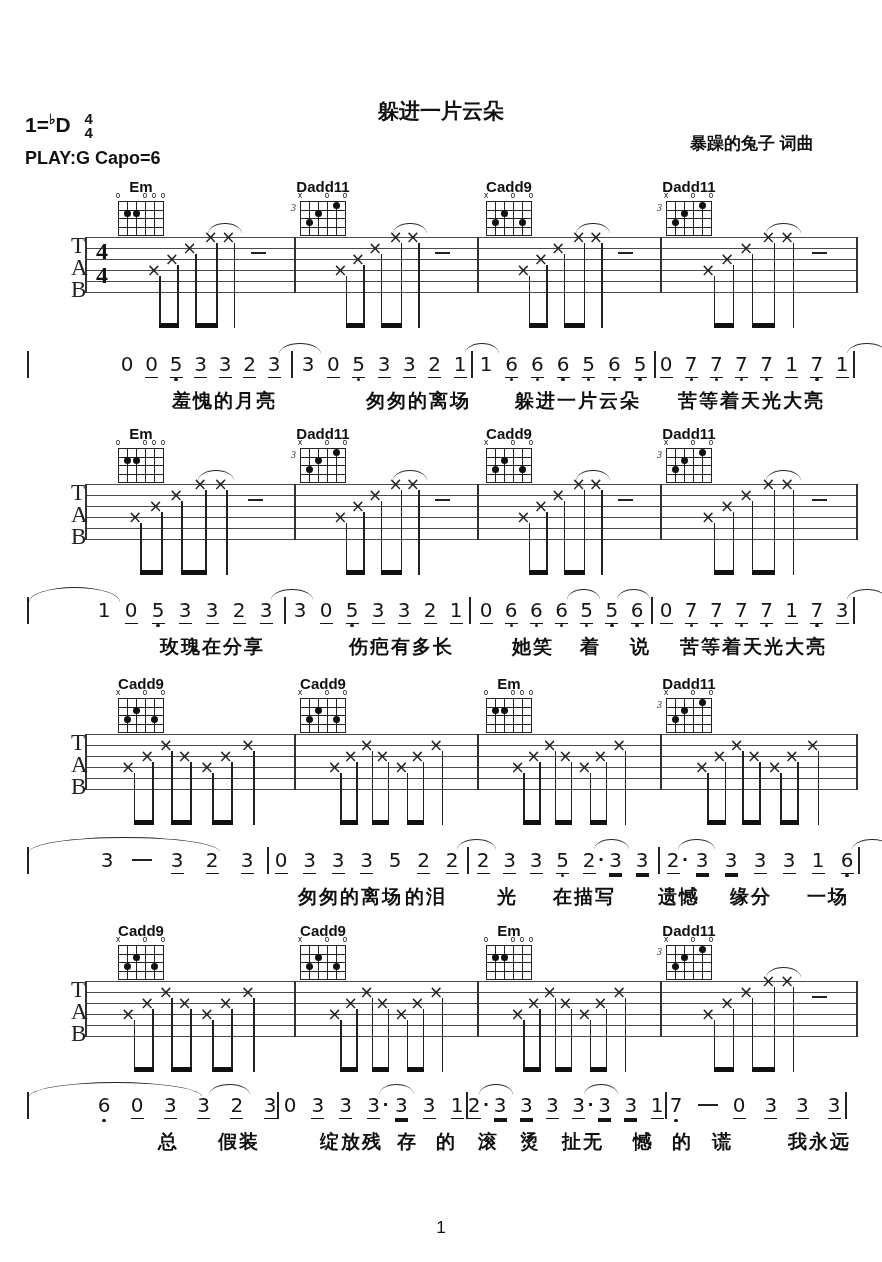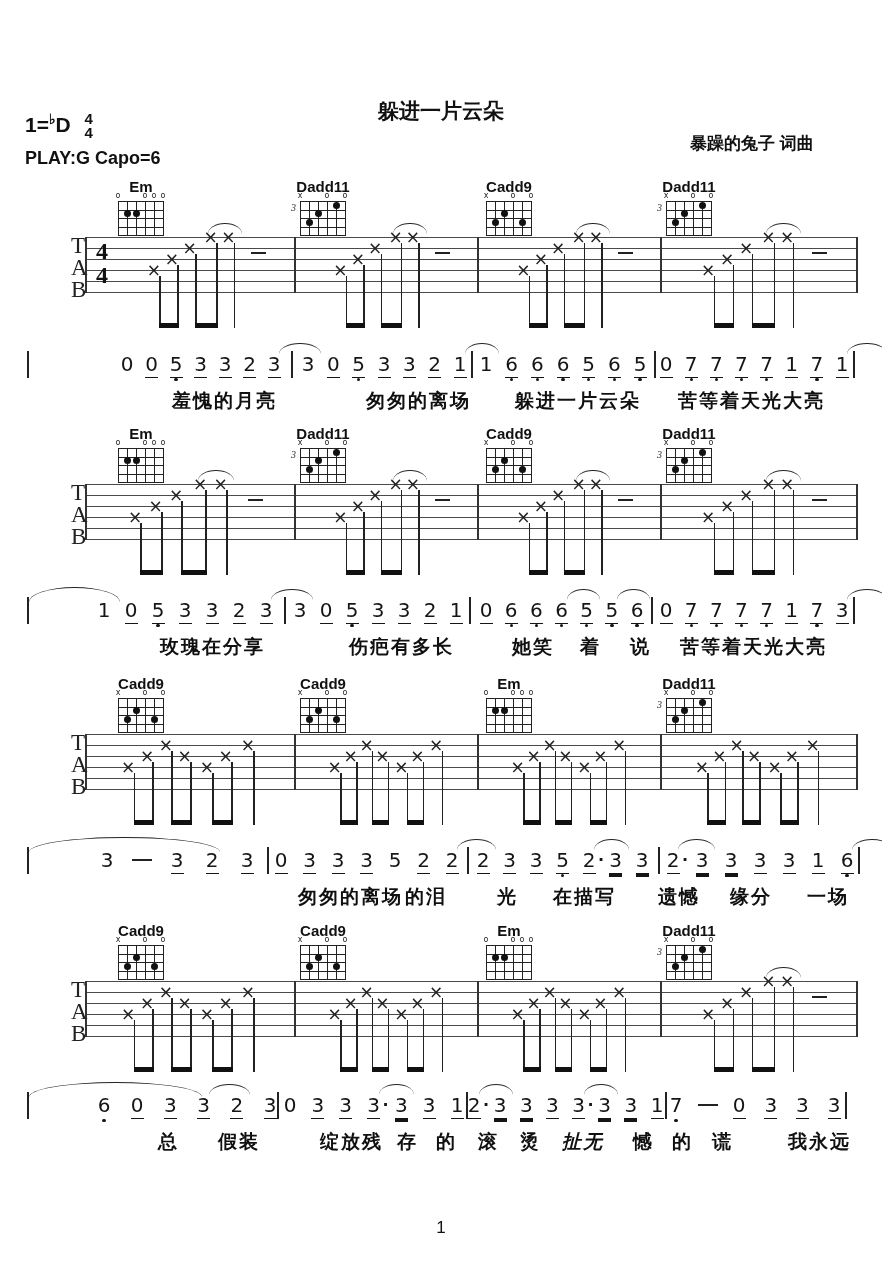--- a/index.html
+++ b/index.html
@@ -845,18 +845,18 @@
     <div class="arc" style="left: 479px; top: 1084px; width: 34.1429px;"></div>
     <div class="arc" style="left: 583.571px; top: 1084px; width: 34.1429px;"></div>
     <div class="arc" style="left: 29px; top: 1082px; width: 173px; height: 14px;"></div>
     <div class="lyric" style="left: 158px; top: 1129px;">总</div>
     <div class="lyric" style="left: 218px; top: 1129px;">假装</div>
     <div class="lyric" style="left: 320px; top: 1129px;">绽放残</div>
     <div class="lyric" style="left: 397px; top: 1129px;">存</div>
     <div class="lyric" style="left: 436px; top: 1129px;">的</div>
     <div class="lyric" style="left: 478px; top: 1129px;">滚</div>
     <div class="lyric" style="left: 520px; top: 1129px;">烫</div>
-    <div class="lyric" style="left: 562px; top: 1129px; font-style: italic;">扯无</div>
+    <div class="lyric" style="left: 562px; top: 1129px;">扯无</div>
     <div class="lyric" style="left: 633px; top: 1129px;">憾</div>
     <div class="lyric" style="left: 672px; top: 1129px;">的</div>
     <div class="lyric" style="left: 712px; top: 1129px;">谎</div>
     <div class="lyric" style="left: 788px; top: 1129px;">我永远</div>
   </div>
 
 </body></html>

